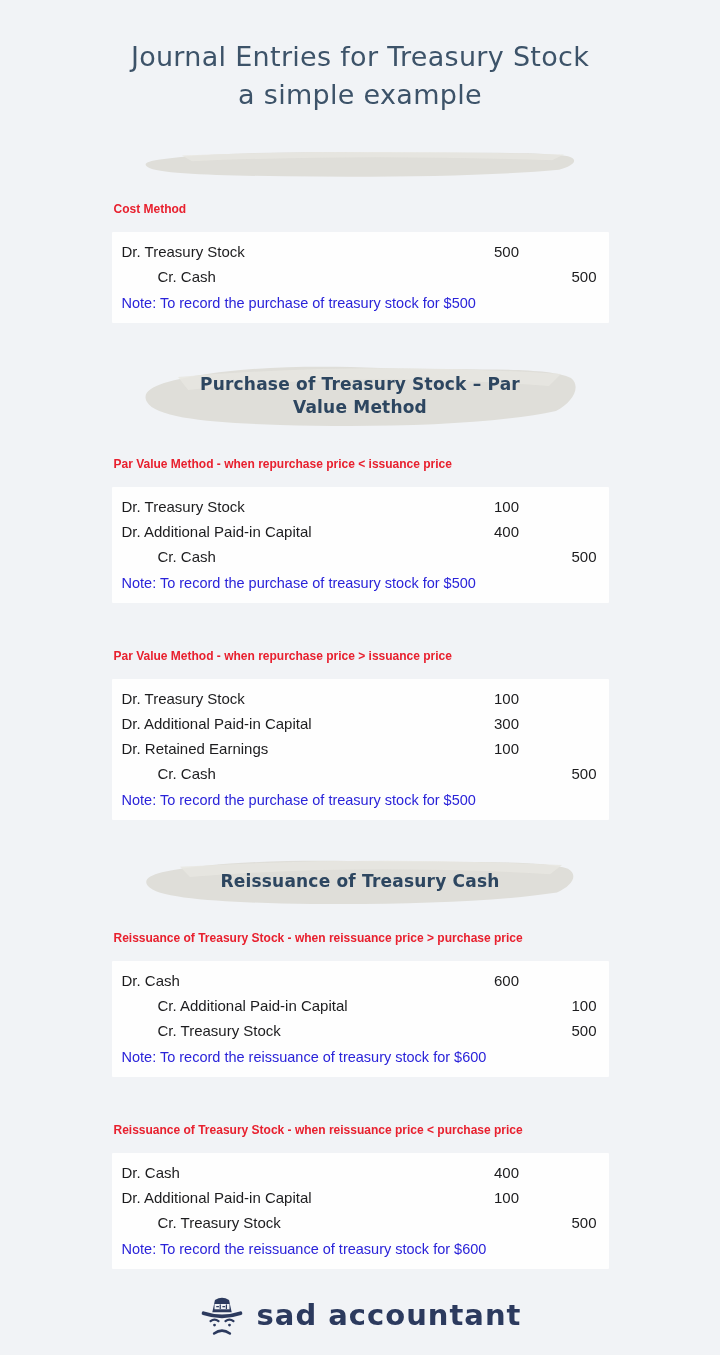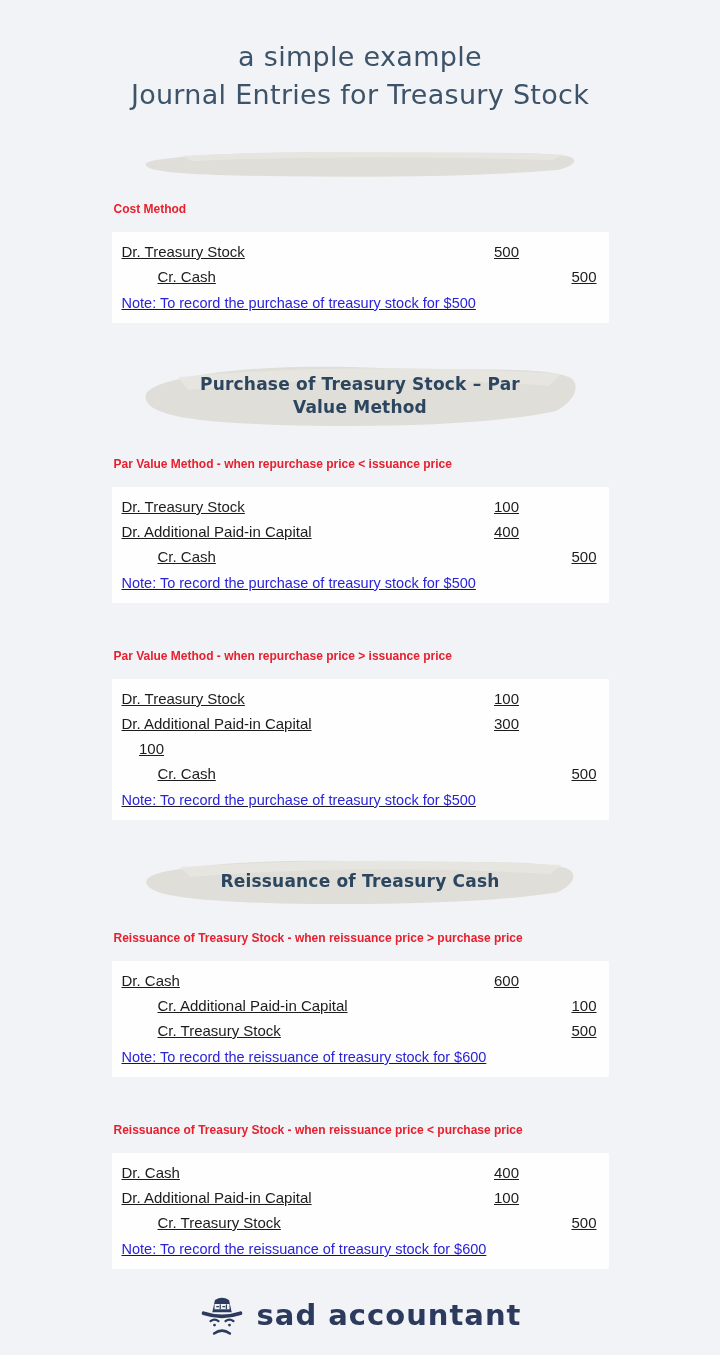--- a/index.html
+++ b/index.html
@@ -50,21 +50,20 @@
   .entry-label {
     font-size:12px; font-weight:bold;
     color: var(--label-red, #e8202e);
     padding-left:2px;
   }
   .entry-box {
     margin-top:16px;
     background: var(--box-white, #fefefe);
     padding:7px 12px 8px 10px;
     border-radius:1px;
-    text-decoration:underline;
   }
   .jrow { display:flex; align-items:baseline; line-height:25px; font-size:15px; }
   .acct { flex:1; color: var(--body-text, #1c1c1e); }
   .acct.indent { padding-left:36px; }
   .debit { width:60px; text-align:center; }
   .credit { width:60px; text-align:right; }
   .note {
     margin-top:2px; line-height:24px;
     font-size:14.5px;
     color: var(--note-blue, #2a23d9);
@@ -81,22 +80,22 @@
     color: var(--brand-navy, #2c3a5e);
     letter-spacing:1px;
   }
 </style>
 </head>
 <body>
 
 <div class="page">
 
   <div class="title">
+    <div>Journal Entries for Treasury Stock</div>
     <div>a simple example</div>
-    <div>Journal Entries for Treasury Stock</div>
   </div>
 
   <div class="content">
 
     <div class="section">
       <div class="section-header-wrap">
         <div class="section-header">
           <svg class="brush" viewBox="0 0 440 78" preserveAspectRatio="none" aria-hidden="true">
             <path d="M20,28 C70,12 140,9 225,11 C320,13 402,8 428,20 C440,28 433,44 419,53 C355,68 250,72 145,69 C75,67 18,63 8,47 C2,38 8,32 20,28 Z" fill="var(--brush-gray,#dfded9)"></path>
             <path d="M42,18 Q225,2 424,16 L412,30 Q222,14 52,32 Z" fill="var(--brush-gray-light,#e7e6e1)" opacity="0.85"></path>
@@ -162,20 +161,21 @@
                 <span class="acct">Dr. Treasury Stock</span>
                 <span class="debit">100</span>
                 <span class="credit"></span>
               </div>
               <div class="jrow">
                 <span class="acct">Dr. Additional Paid-in Capital</span>
                 <span class="debit">300</span>
                 <span class="credit"></span>
               </div>
               <div class="jrow">
+                <span class="acct">Dr. Retained Earnings</span>
                 <span class="debit">100</span>
                 <span class="credit"></span>
               </div>
               <div class="jrow">
                 <span class="acct indent">Cr. Cash</span>
                 <span class="debit"></span>
                 <span class="credit">500</span>
               </div>
               <div class="note">Note: To record the purchase of treasury stock for $500</div>
             </div>

